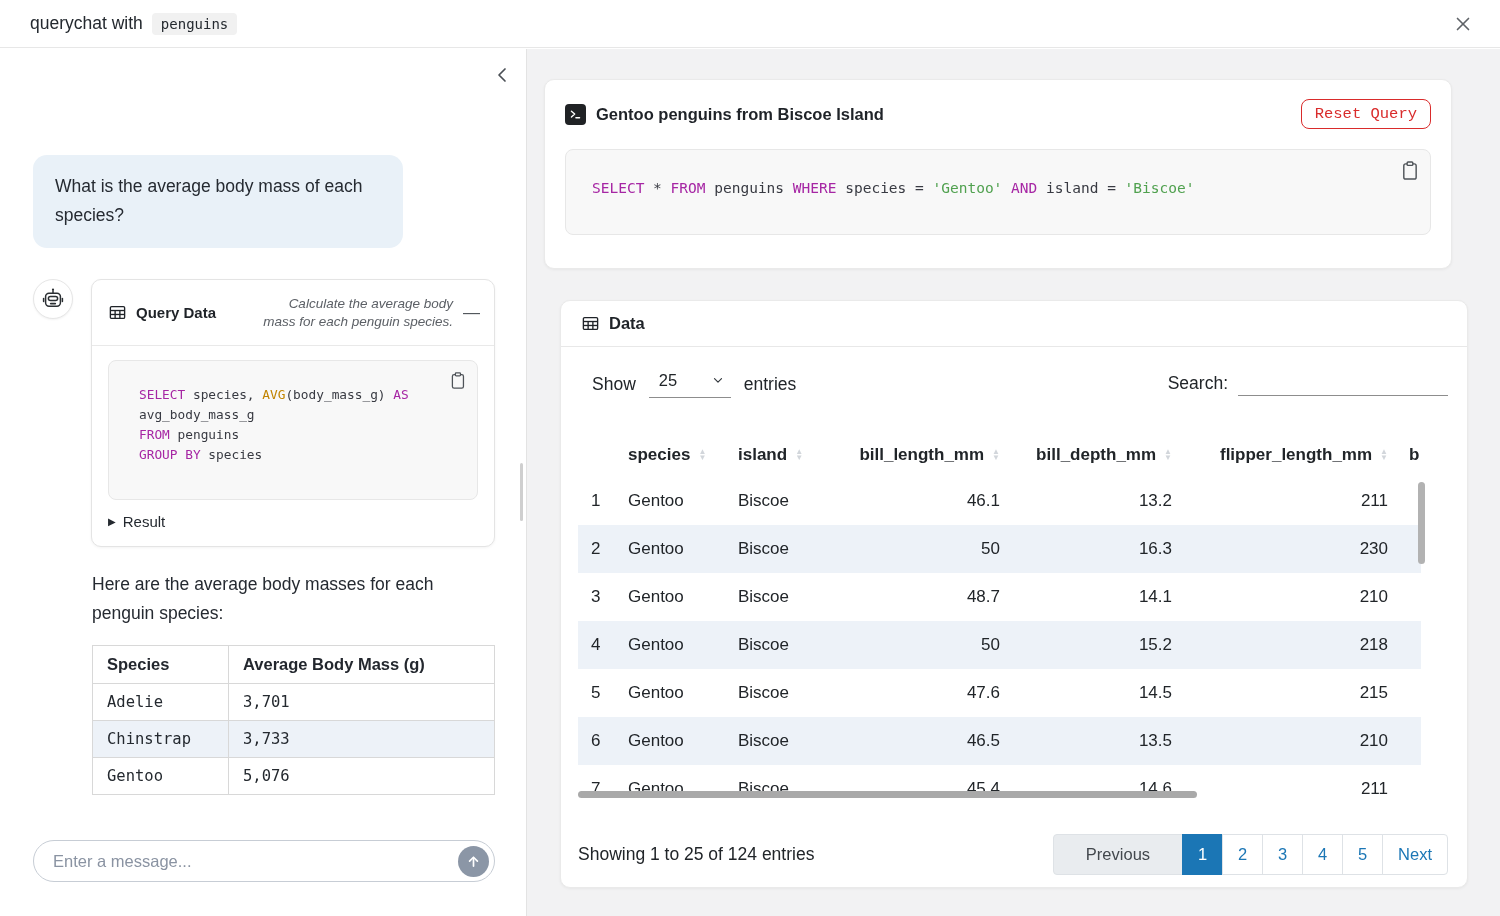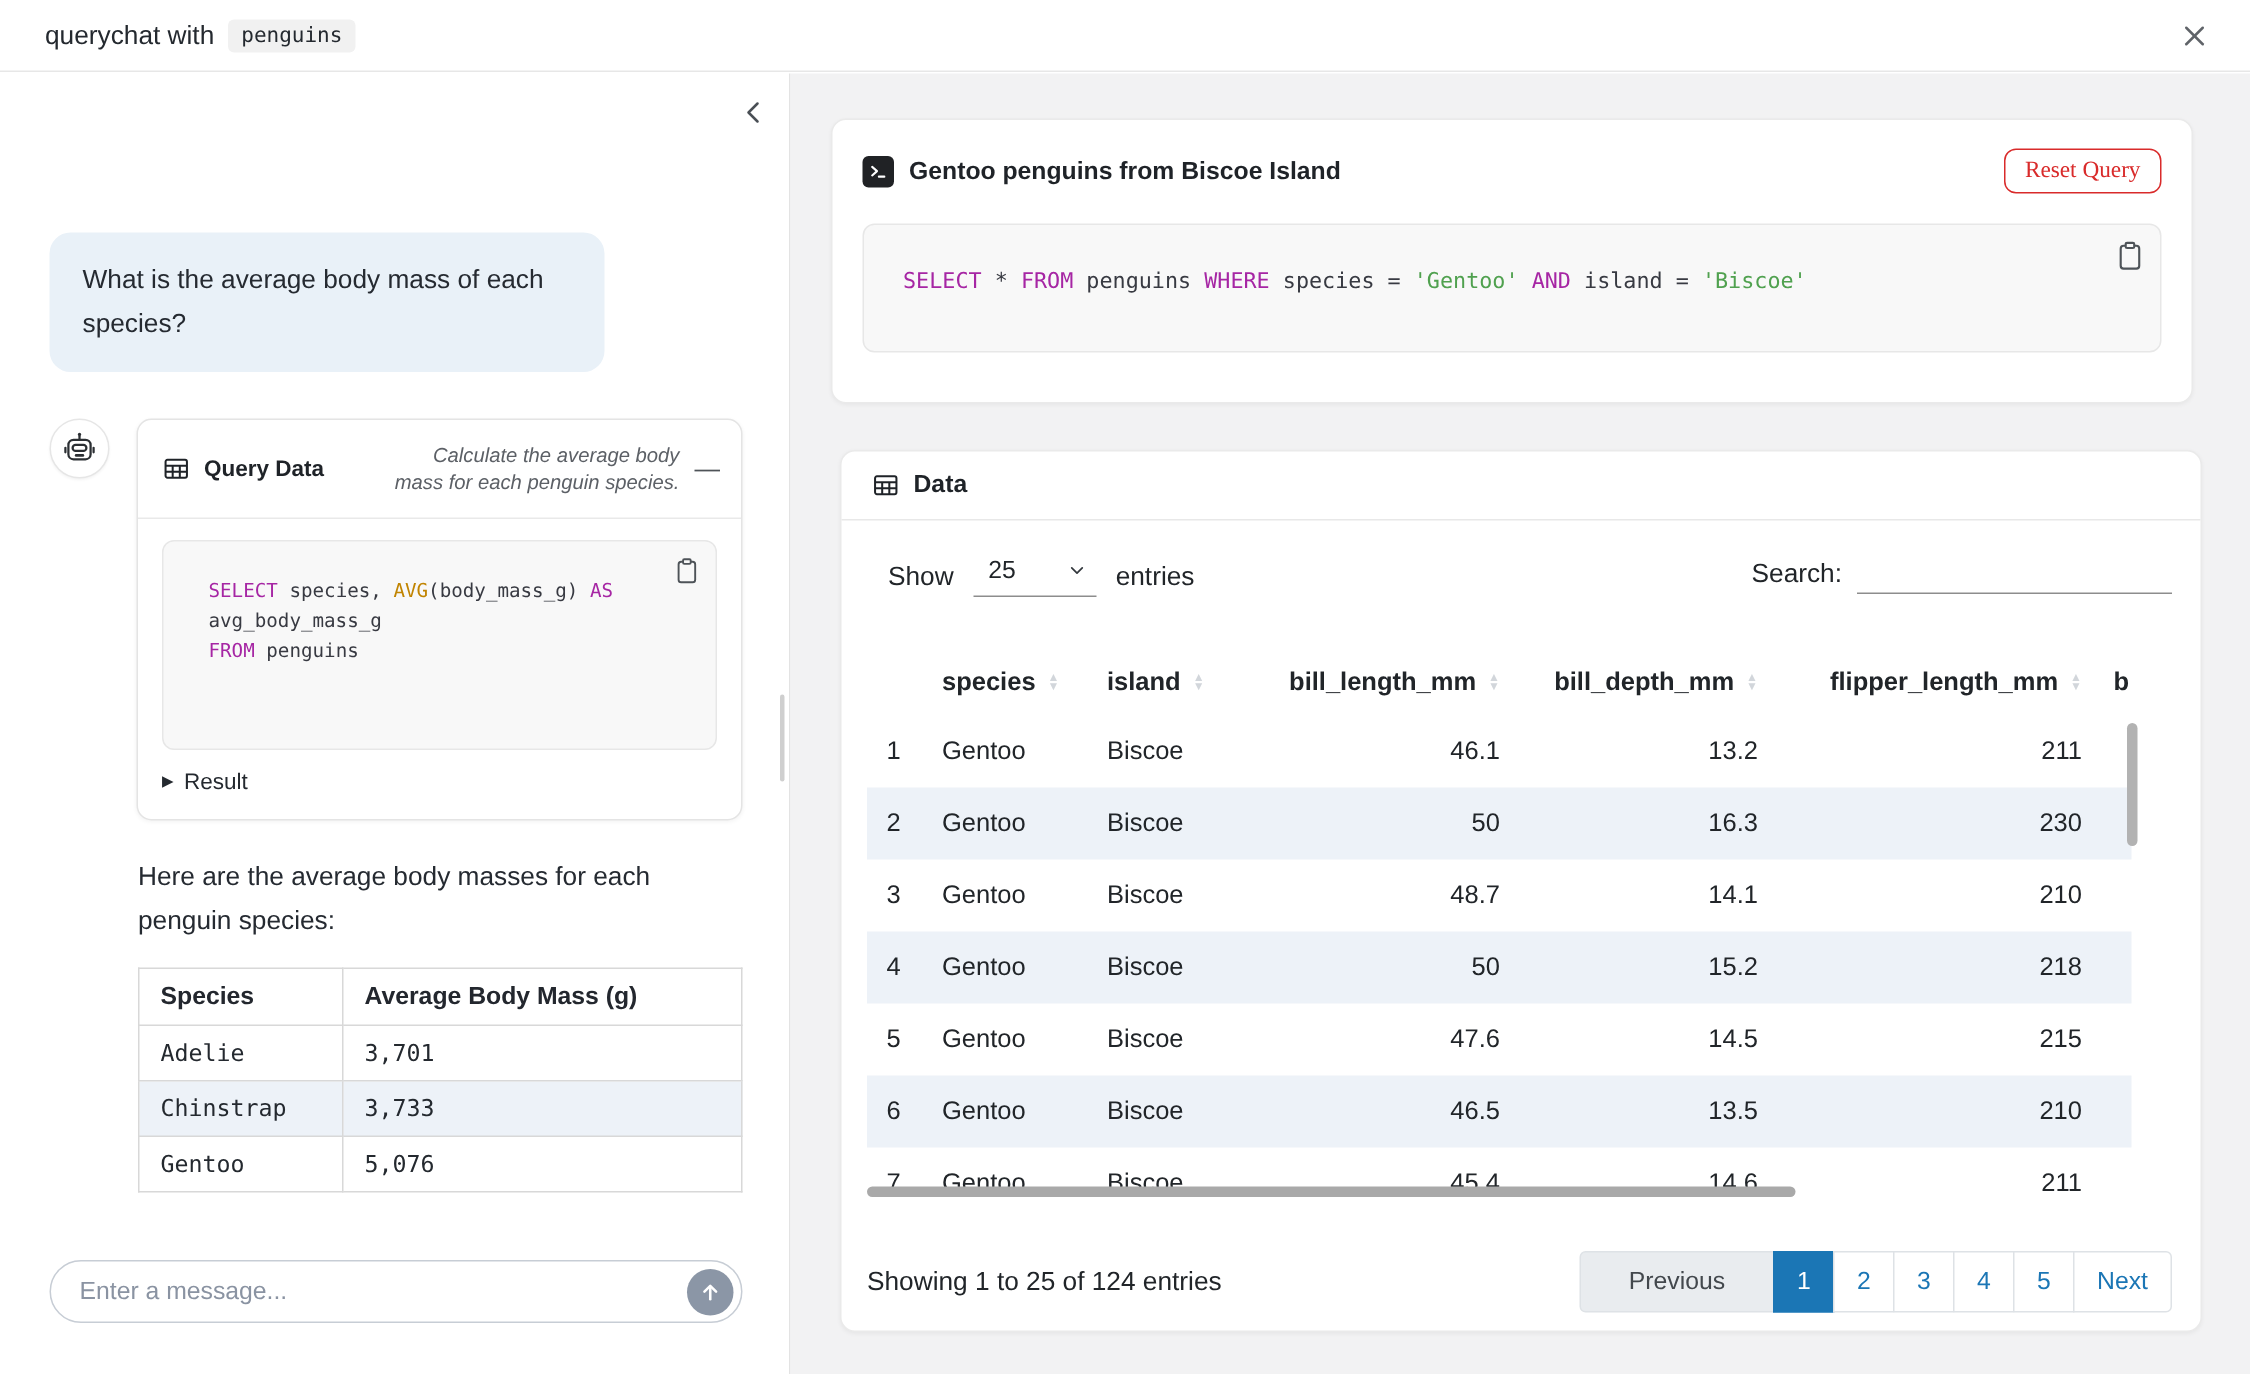--- a/index.html
+++ b/index.html
@@ -65,28 +65,28 @@
   .chat-input-wrap { position:absolute; left:33px; top:791px; width:462px; height:42px; border:1.5px solid #c7cdd5;
             border-radius:21px; background:#fff; display:flex; align-items:center; padding:0 5px 0 19px; }
   .chat-input { flex:1; border:none; outline:none; font-size:16.5px; color:#30363d; background:transparent;
             font-family:"Liberation Sans","DejaVu Sans",sans-serif; }
   .chat-input::placeholder { color:#8a93a2; }
   .send-btn { width:31px; height:31px; border-radius:50%; border:none; background:#8b96a6; cursor:pointer;
             display:flex; align-items:center; justify-content:center; }
 
   
   .card { position:absolute; background:#fff; border:1px solid #eaeaea; border-radius:10px; box-shadow:0 1px 3px rgba(0,0,0,.05); }
-  .query-card { left:27px; top:30px; width:908px; height:190px; }
+  .query-card { left:17px; top:30px; width:908px; height:190px; }
   .qc-head { position:absolute; top:12px; left:20px; right:20px; height:44px; display:flex; align-items:center; gap:10px; }
   .qc-title { font-size:16.5px; font-weight:700; color:#1f2328; }
   .terminal-icon { width:21px; height:21px; background:#202225; border-radius:4px; display:flex;
             align-items:center; justify-content:center; flex:none; }
   .reset-btn { margin-left:auto; background:#fff; border:1px solid var(--danger,#d92b2b); color:var(--danger,#d92b2b);
             font-size:15.5px; border-radius:8px; padding:5px 13px; cursor:pointer;
-            font-family:Liberation Serif, serif; }
+            font-family:Liberation Mono, monospace; }
 
   .data-card { left:33px; top:251px; width:908px; height:588px; }
   .dc-head { position:absolute; top:0; left:0; right:0; height:46px; border-bottom:1px solid #e8e8e8;
             display:flex; align-items:center; gap:9px; padding:0 20px; }
   .dc-title { font-size:16.5px; font-weight:700; color:#1f2328; }
   .dc-controls { position:absolute; top:62px; left:17px; right:19px; height:42px; display:flex; align-items:center;margin-left:14px; }
   .show-group { display:flex; align-items:center; gap:13px; font-size:17.5px; color:#212529; }
   .page-size-select { display:flex; align-items:center; justify-content:space-between; width:82px;
             border-bottom:1px solid #8d8d8d; padding:0 6px 7px 10px; font-size:16.5px; cursor:pointer; color:#212529; }
   .search-group { margin-left:auto; display:flex; align-items:baseline; gap:10px; font-size:17.5px; color:#212529; }
@@ -197,20 +197,21 @@
                   <svg width="17" height="19" viewBox="0 0 20 22" fill="none" stroke="#4e5358" stroke-width="1.5" stroke-linejoin="round">
                       <rect x="4" y="4" width="13" height="16" rx="2"></rect>
                       <rect x="7.5" y="2" width="6" height="3.6" rx="1" fill="#f8f8f8"></rect>
                     </svg>
                 </span>
               </button>
               <div>
                   <div class="sql-line"><span class="tok-kw">SELECT</span><span class="tok-p"> species, </span><span class="tok-fn">AVG</span><span class="tok-p">(body_mass_g) </span><span class="tok-kw">AS</span></div>
                   <div class="sql-line"><span class="tok-p">avg_body_mass_g</span></div>
                   <div class="sql-line"><span class="tok-kw">FROM</span><span class="tok-p"> penguins</span></div>
+                  <div class="sql-line"><span class="tok-kw">GROUP BY</span><span class="tok-p"> species</span></div>
                 </div>
             </div>
             <div class="result-row">
               <span class="result-marker">▶</span>
               <span>Result</span>
             </div>
           </div>
         </div>
       </div>
 

